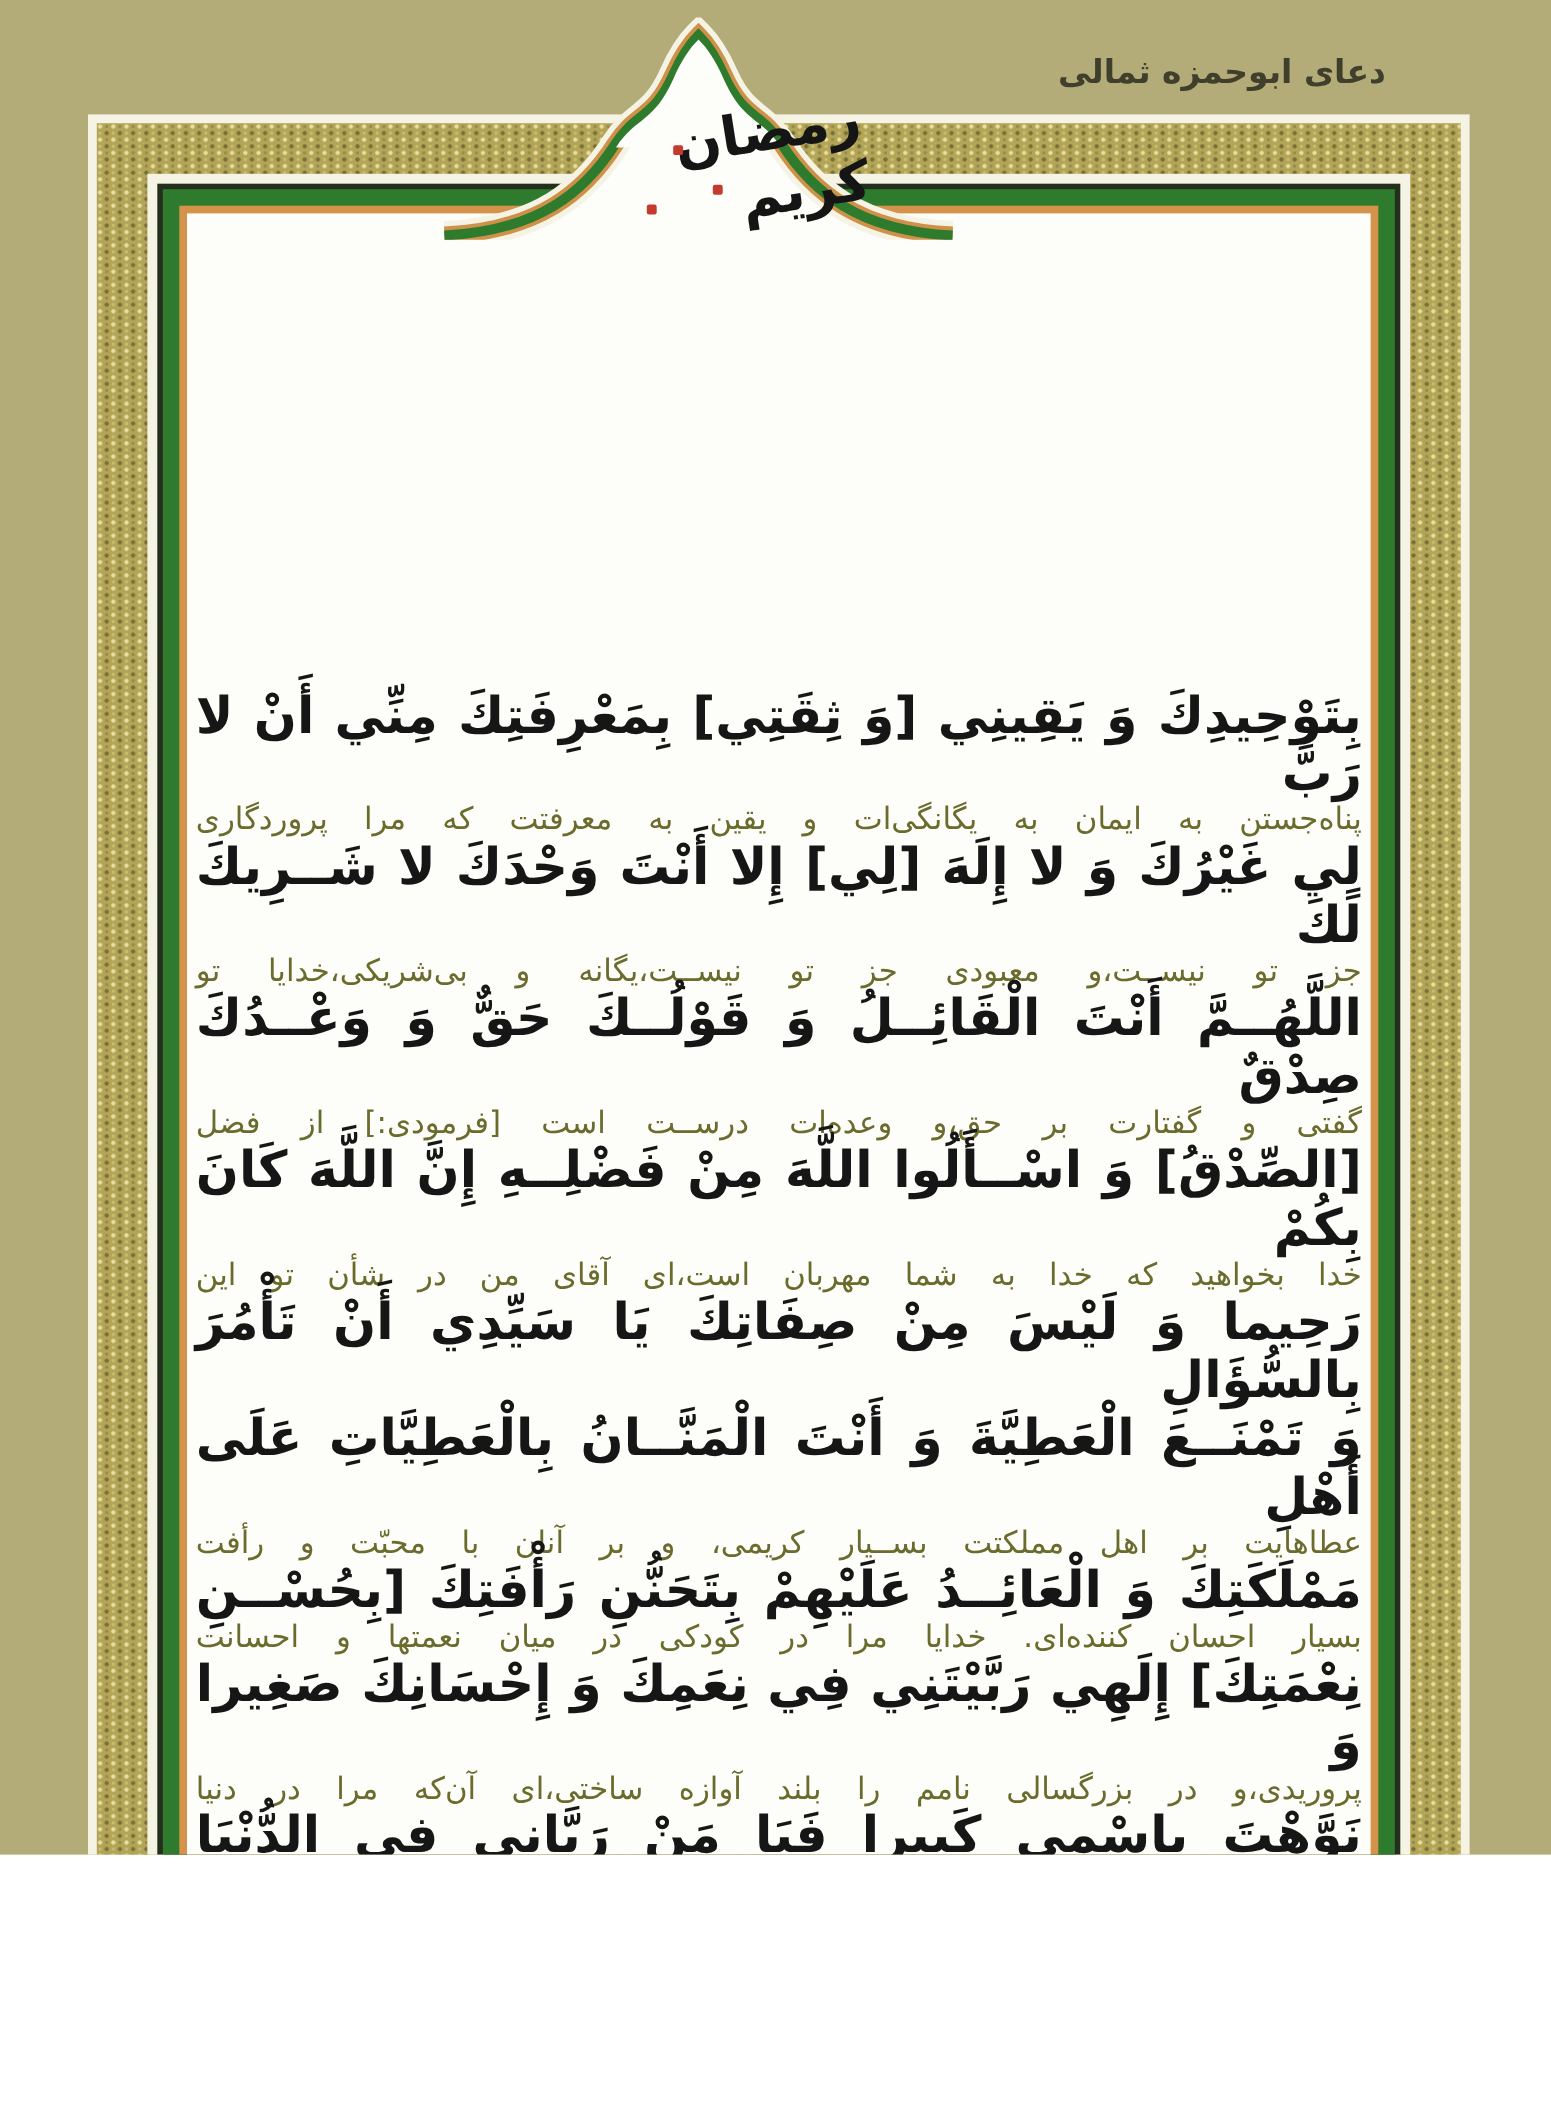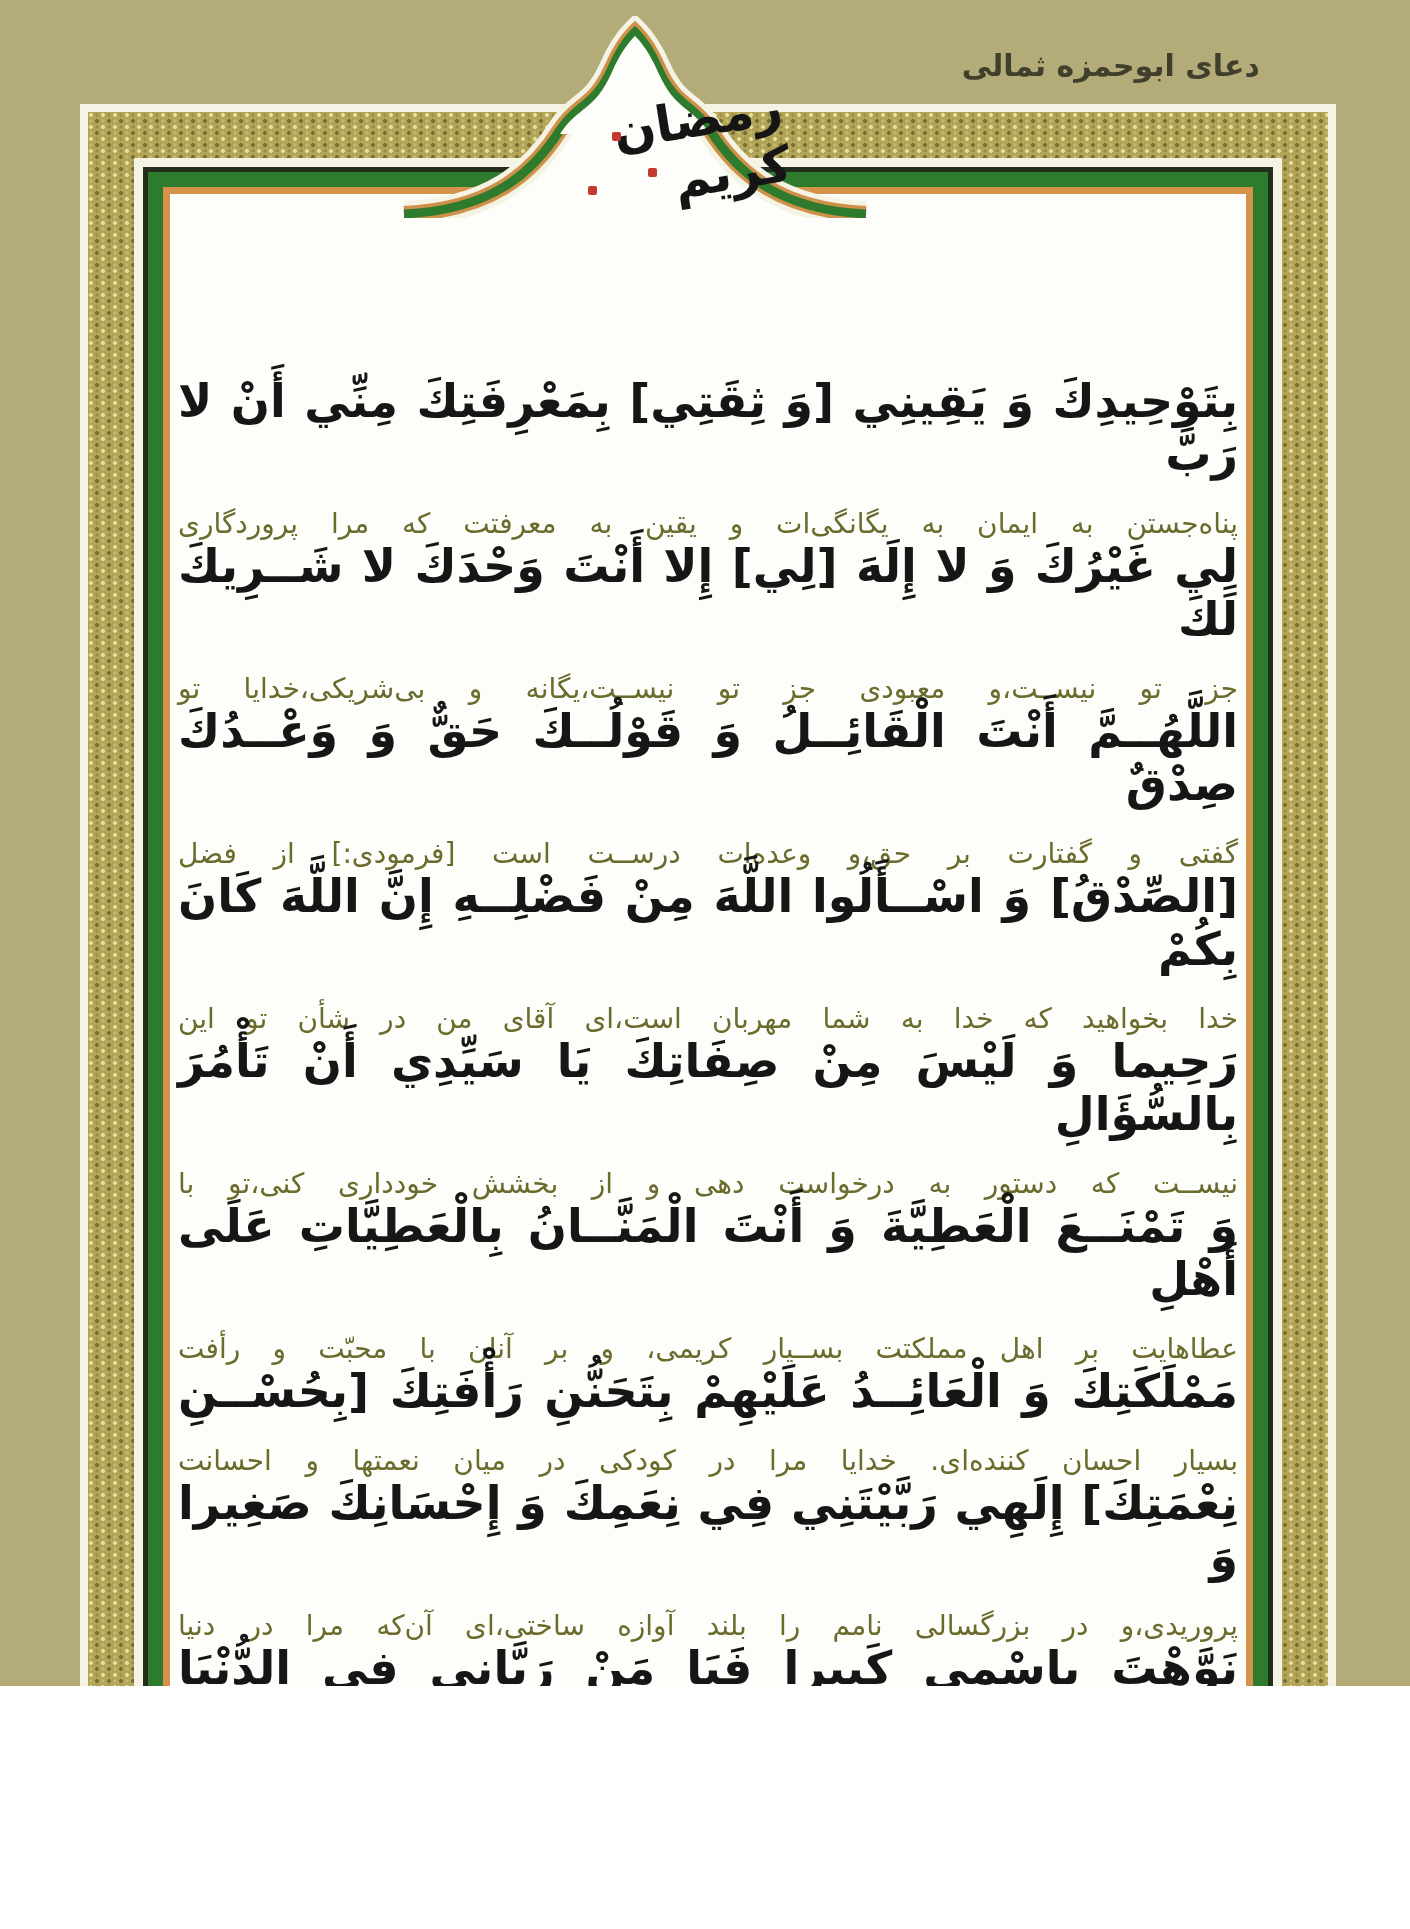--- a/index.html
+++ b/index.html
@@ -49,21 +49,21 @@
     direction:rtl;
   }
   .line-ar,.line-fa{
     text-align:justify;text-align-last:justify;
     direction:rtl;width:100%;
   }
   .line-ar{
     font-size:46px;font-weight:700;color:#161616;line-height:1.15;
   }
   .line-fa{
-    font-size:28px;font-weight:400;color:#6b6b2d;line-height:1.15;margin-top:27px;
+    font-size:28px;font-weight:400;color:#6b6b2d;line-height:1.15;
   }
 
   
   .dome{
     position:absolute;left:400px;top:16px;width:470px;height:202px;z-index:4;
   }
   .dome svg{display:block;width:100%;height:100%;}
   .dome-title{
     position:absolute;left:88px;top:86px;width:300px;height:112px;
     display:flex;align-items:center;justify-content:center;
@@ -108,21 +108,20 @@
 
                 <div class="line line-ar">بِتَوْحِيدِكَ وَ يَقِينِي [وَ ثِقَتِي] بِمَعْرِفَتِكَ مِنِّي أَنْ لا رَبَّ</div>
                     <div class="line line-fa">پناه‌جستن به ایمان به یگانگی‌ات و یقین به معرفتت که مرا پروردگاری</div>
                     <div class="line line-ar">لِي غَيْرُكَ وَ لا إِلَهَ [لِي] إِلا أَنْتَ وَحْدَكَ لا شَــرِيكَ لَكَ</div>
                     <div class="line line-fa">جز تو نیســت،و معبودی جز تو نیســت،یگانه و بی‌شریکی،خدایا تو</div>
                     <div class="line line-ar">اللَّهُــمَّ أَنْتَ الْقَائِــلُ وَ قَوْلُــكَ حَقٌّ وَ وَعْــدُكَ صِدْقٌ</div>
                     <div class="line line-fa">گفتی و گفتارت بر حق،و وعده‌ات درســت است [فرمودی:] از فضل</div>
                     <div class="line line-ar">[الصِّدْقُ] وَ اسْــأَلُوا اللَّهَ مِنْ فَضْلِــهِ إِنَّ اللَّهَ كَانَ بِكُمْ</div>
                     <div class="line line-fa">خدا بخواهید که خدا به شما مهربان است،ای آقای من در شأن تو این</div>
                     <div class="line line-ar">رَحِيما وَ لَيْسَ مِنْ صِفَاتِكَ يَا سَيِّدِي أَنْ تَأْمُرَ بِالسُّؤَالِ</div>
-                    <div class="line line-fa">نیســت که دستور به درخواست دهی و از بخشش خودداری کنی،تو با</div>
                     <div class="line line-ar">وَ تَمْنَــعَ الْعَطِيَّةَ وَ أَنْتَ الْمَنَّــانُ بِالْعَطِيَّاتِ عَلَى أَهْلِ</div>
                     <div class="line line-fa">عطاهایت بر اهل مملکتت بســیار کریمی، و بر آنان با محبّت و رأفت</div>
                     <div class="line line-ar">مَمْلَكَتِكَ وَ الْعَائِــدُ عَلَيْهِمْ بِتَحَنُّنِ رَأْفَتِكَ [بِحُسْــنِ</div>
                     <div class="line line-fa">بسیار احسان کننده‌ای. خدایا مرا در کودکی در میان نعمتها و احسانت</div>
                     <div class="line line-ar">نِعْمَتِكَ] إِلَهِي رَبَّيْتَنِي فِي نِعَمِكَ وَ إِحْسَانِكَ صَغِيرا وَ</div>
                     <div class="line line-fa">پروریدی،و در بزرگسالی نامم را بلند آوازه ساختی،ای آن‌که مرا در دنیا</div>
                     <div class="line line-ar">نَوَّهْتَ بِاسْمِي كَبِيرا فَيَا مَنْ رَبَّانِي فِي الدُّنْيَا بِإِحْسَانِهِ</div>
                   </div>
 
               </div>

